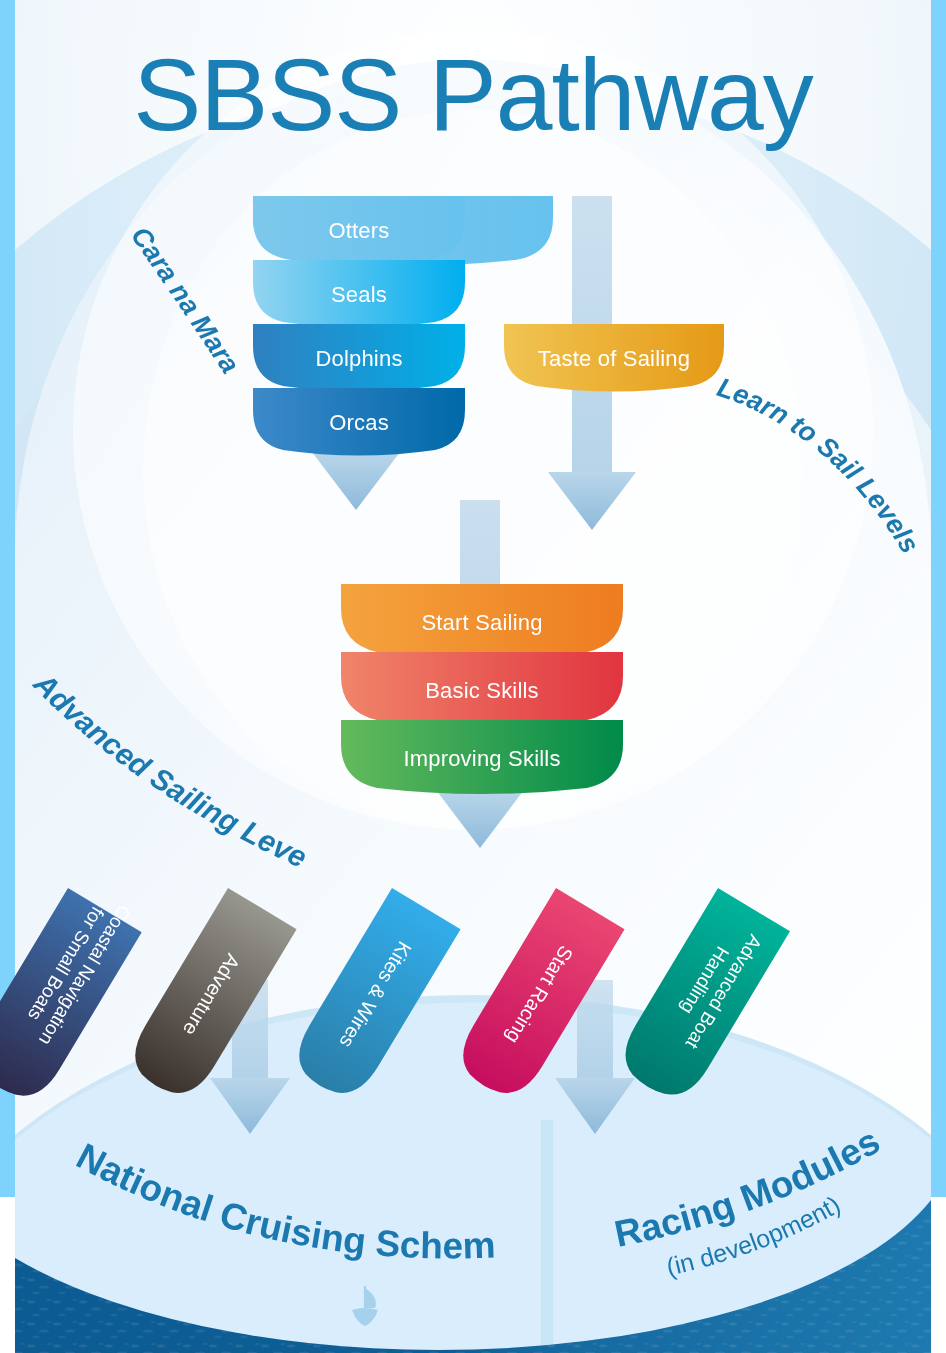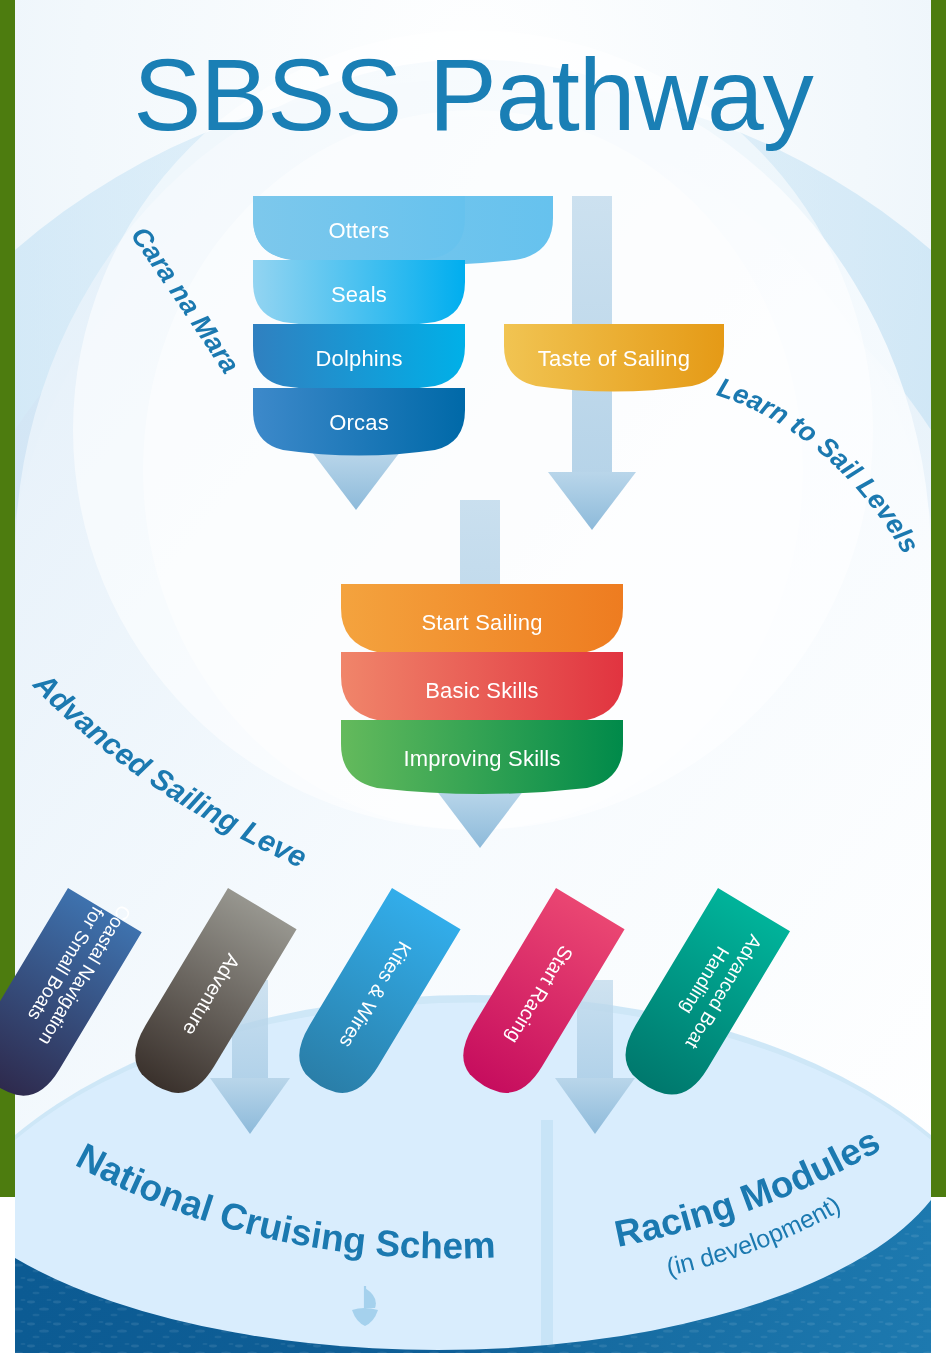--- a/index.html
+++ b/index.html
@@ -6,21 +6,21 @@
   * { margin:0; padding:0; box-sizing:border-box; }
   html,body {
     width:946px; height:1353px;
     background:#ffffff;
     font-family:"Liberation Sans", sans-serif;
     overflow:hidden;
   }
   #stage {
     position:relative;
     width:946px; height:1197px;
-    background:#4d7c0f;
+    background:#7dd3fc;
   }
   #stage svg { display:block; }
   .hull-label {
     fill:#ffffff;
     font-family:"Liberation Sans", sans-serif;
     font-size:22px;
     font-weight:400;
     text-anchor:middle;
     dominant-baseline:middle;
     letter-spacing:0.2px;

